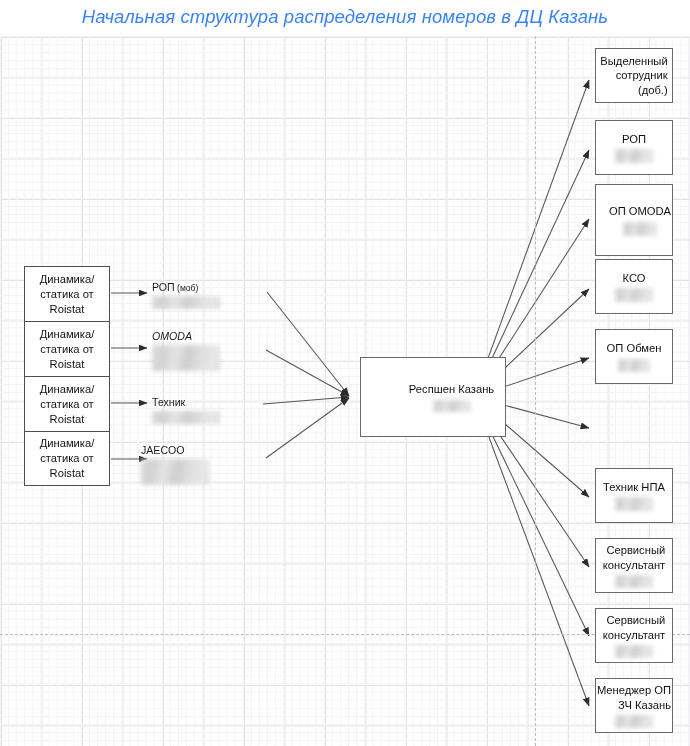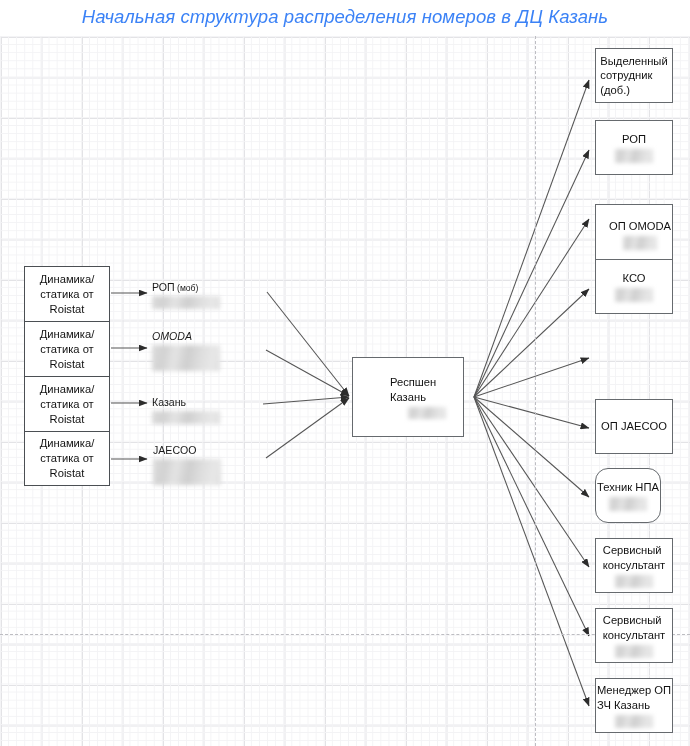--- a/index.html
+++ b/index.html
@@ -64,21 +64,21 @@
     box-sizing: border-box;
     background: #ffffff;
     border: 1.4px solid #666a6e;
     display: flex;
     flex-direction: column;
     align-items: center;
     justify-content: center;
     color: #111111;
     font-size: 11.2px;
     line-height: 14.4px;
-    text-align: left;
+    text-align: right;
     z-index: 3;
   }
   .node .lbl { white-space: pre-line; }
   
   .src-box {
     position: absolute;
     box-sizing: border-box;
     background: #ffffff;
     border: 1.4px solid #4b4f53;
     border-bottom-width: 0;
@@ -200,61 +200,62 @@
     <div class="chan-name"><span>РОП</span><span class="sub"> (моб)</span></div>
     <div class="blur" style="width:68px; height:13px; margin-top:2px;"></div>
   </div>
 
   <div class="chan" style="left:152px; top:330px;font-style:italic;">
     <div class="chan-name"><span>OMODA</span><span class="sub"></span></div>
     <div class="blur" style="width:68px; height:26px; margin-top:2px;"></div>
   </div>
 
   <div class="chan" style="left:152px; top:396px;">
-    <div class="chan-name"><span>Казань</span><span class="sub"></span></div>
+    <div class="chan-name"><span>Техник</span><span class="sub"></span></div>
     <div class="blur" style="width:68px; height:13px; margin-top:2px;"></div>
   </div>
 
-  <div class="chan" style="left:153px; top:444px;">
+  <div class="chan" style="left:141px; top:444px;">
     <div class="chan-name"><span>JAECOO</span><span class="sub"></span></div>
     <div class="blur" style="width:68px; height:26px; margin-top:2px;"></div>
   </div>
 
-  <div class="node" style="left:352px; top:357px; width:112px; height:80px;padding-left:37px;">
+  <div class="node" style="left:360px; top:357px; width:146px; height:80px;padding-left:37px;">
     <span class="lbl">Респшен Казань</span>
     <div class="blur" style="width:38px; height:12px;"></div>
   </div>
 
   <div class="node" style="left:595px; top:48px; width:78px; height:55px;">
     <span class="lbl">Выделенный
 сотрудник
 (доб.)</span>
   </div>
 
   <div class="node" style="left:595px; top:120px; width:78px; height:55px;">
     <span class="lbl">РОП</span>
     <div class="blur" style="width:38px; height:14px;"></div>
   </div>
 
-  <div class="node" style="left:595px; top:204px; width:78px; height:61px;padding-left:12px;">
+  <div class="node" style="left:595px; top:184px; width:78px; height:72px;padding-left:12px;">
     <span class="lbl">ОП OMODA</span>
     <div class="blur" style="width:34px; height:14px;"></div>
   </div>
 
   <div class="node" style="left:595px; top:259px; width:78px; height:55px;">
     <span class="lbl">КСО</span>
     <div class="blur" style="width:38px; height:14px;"></div>
   </div>
 
-
-  <div class="node" style="left:595px; top:399px; width:78px; height:55px;">
-    <span class="lbl">ОП JAECOO</span>
-  </div>
-
-  <div class="node" style="left:595px; top:468px; width:66px; height:55px;border-radius:13px;">
+  <div class="node" style="left:595px; top:329px; width:78px; height:55px;">
+    <span class="lbl">ОП Обмен</span>
+    <div class="blur" style="width:32px; height:13px;"></div>
+  </div>
+
+
+  <div class="node" style="left:595px; top:468px; width:78px; height:55px;">
     <span class="lbl">Техник НПА</span>
     <div class="blur" style="width:38px; height:14px;"></div>
   </div>
 
   <div class="node" style="left:595px; top:538px; width:78px; height:55px;">
     <span class="lbl">Сервисный
 консультант</span>
     <div class="blur" style="width:38px; height:13px;"></div>
   </div>
 

